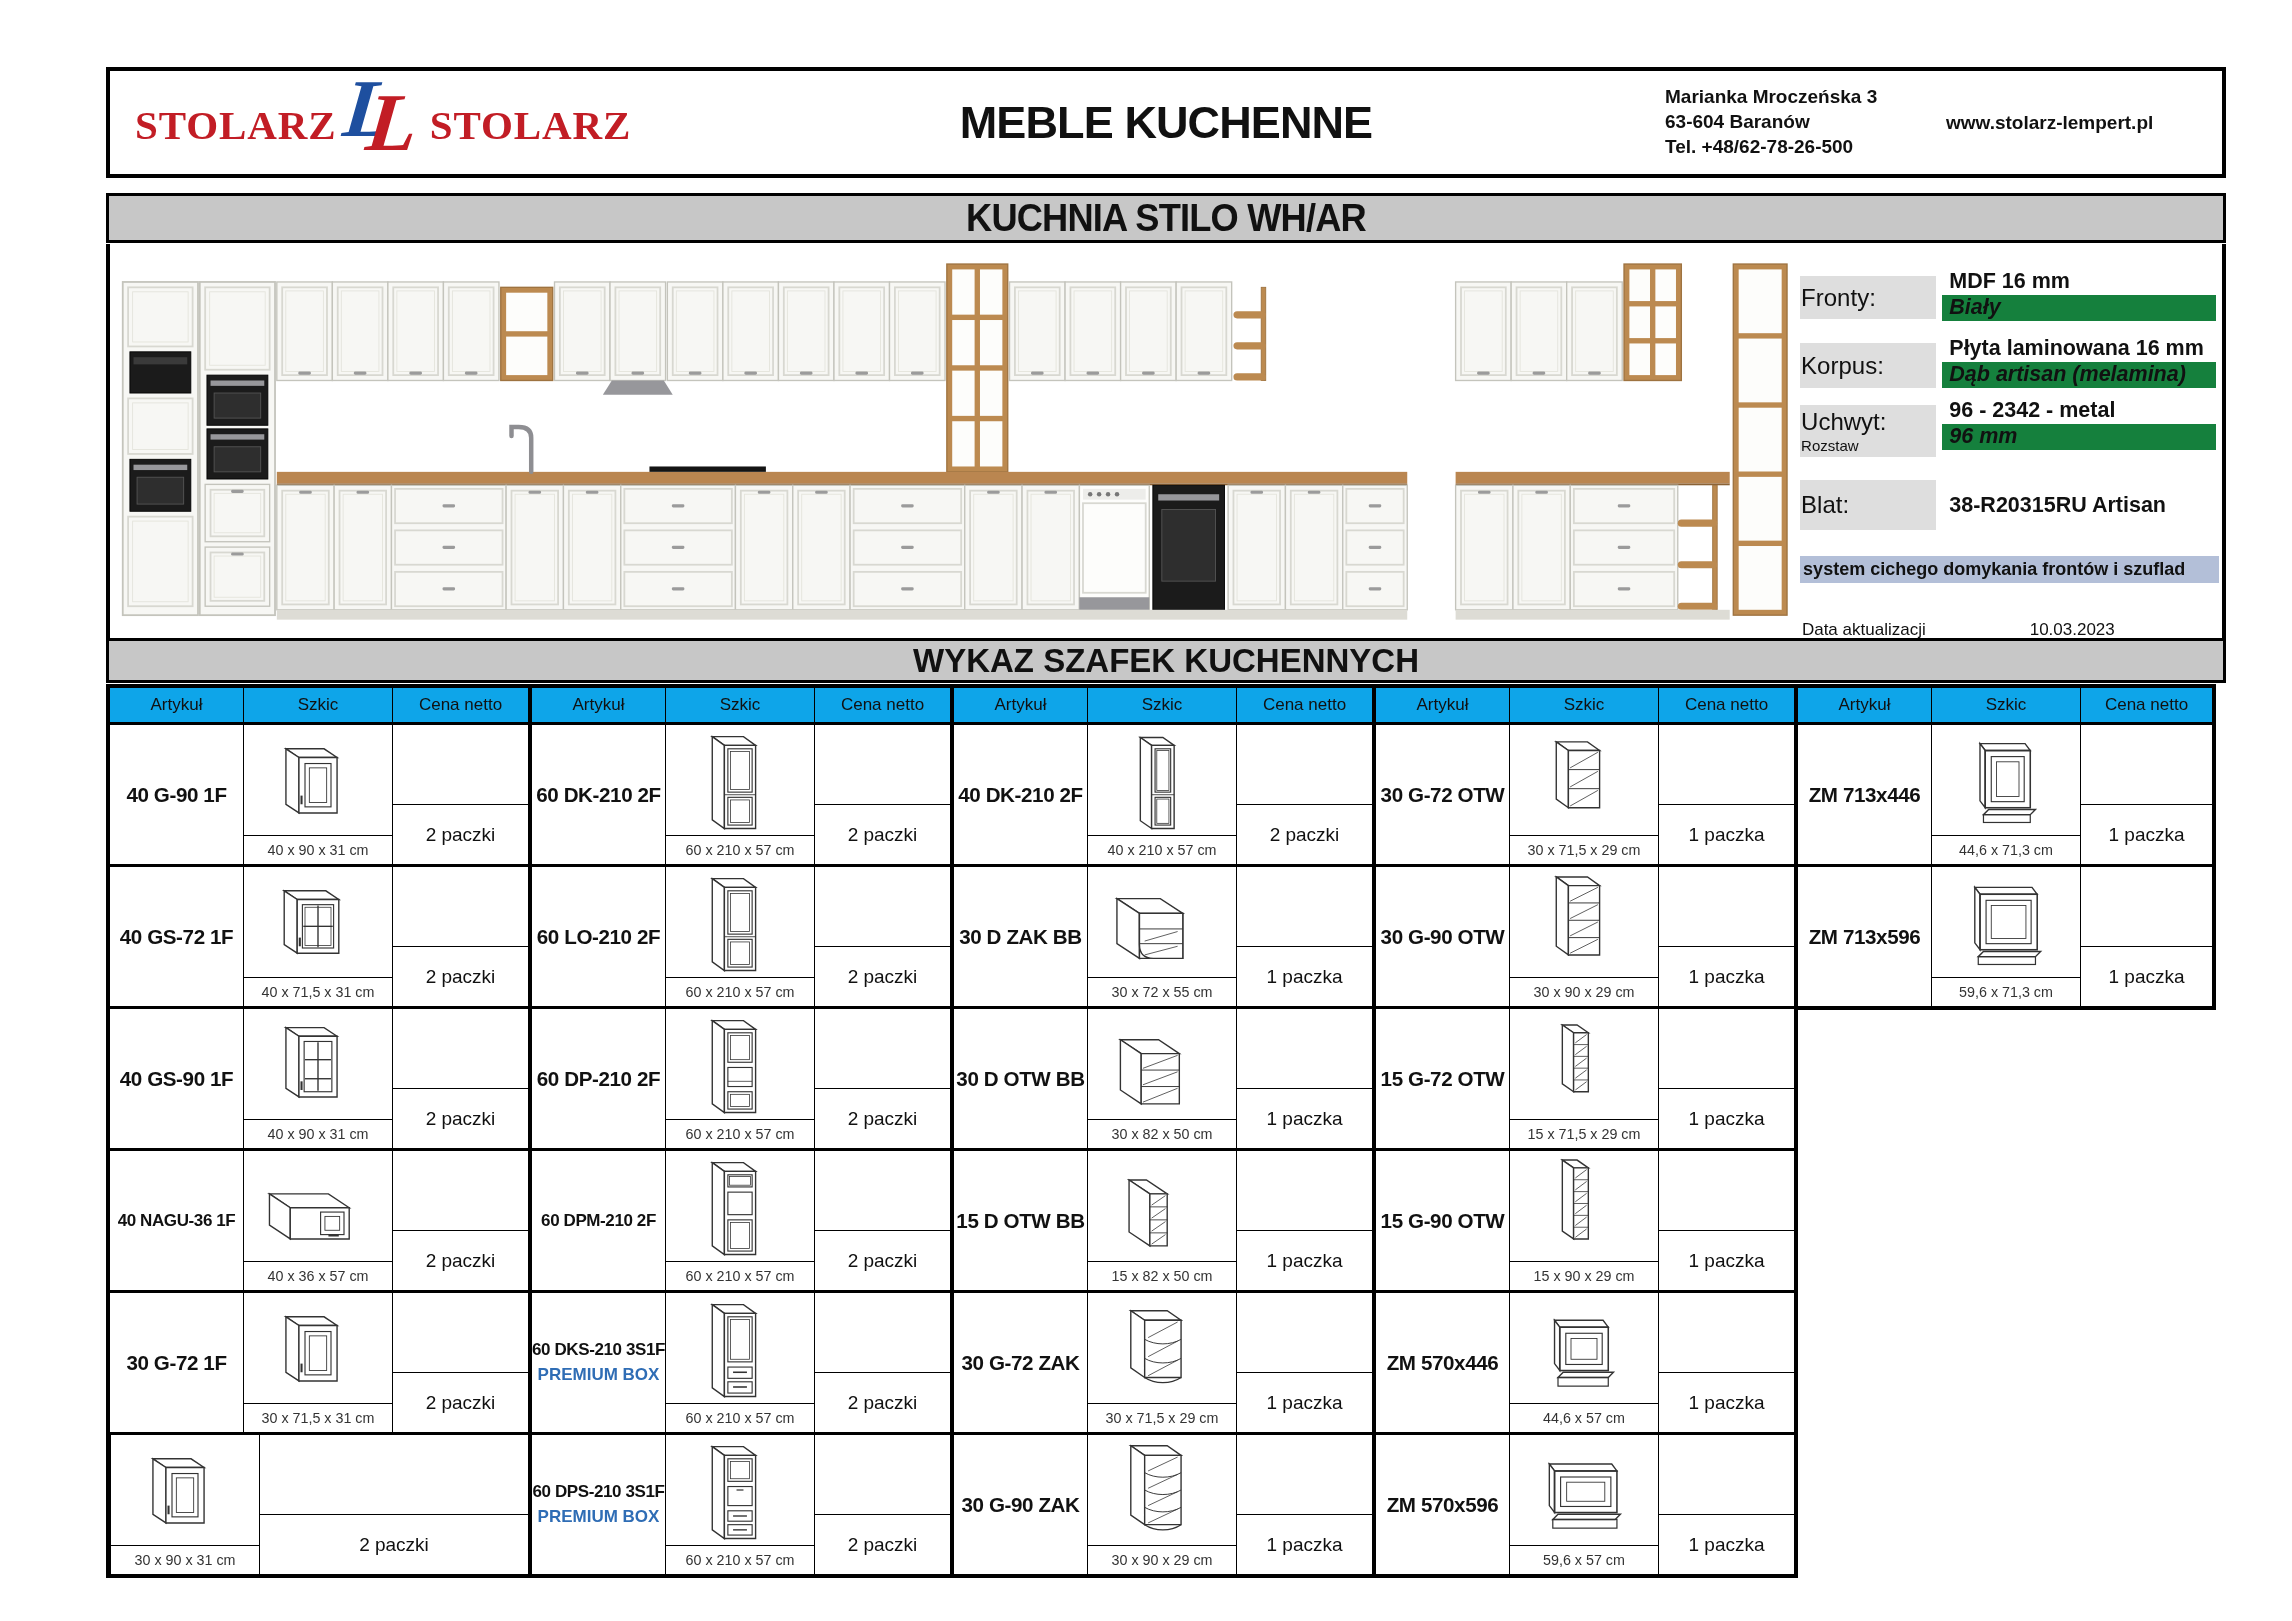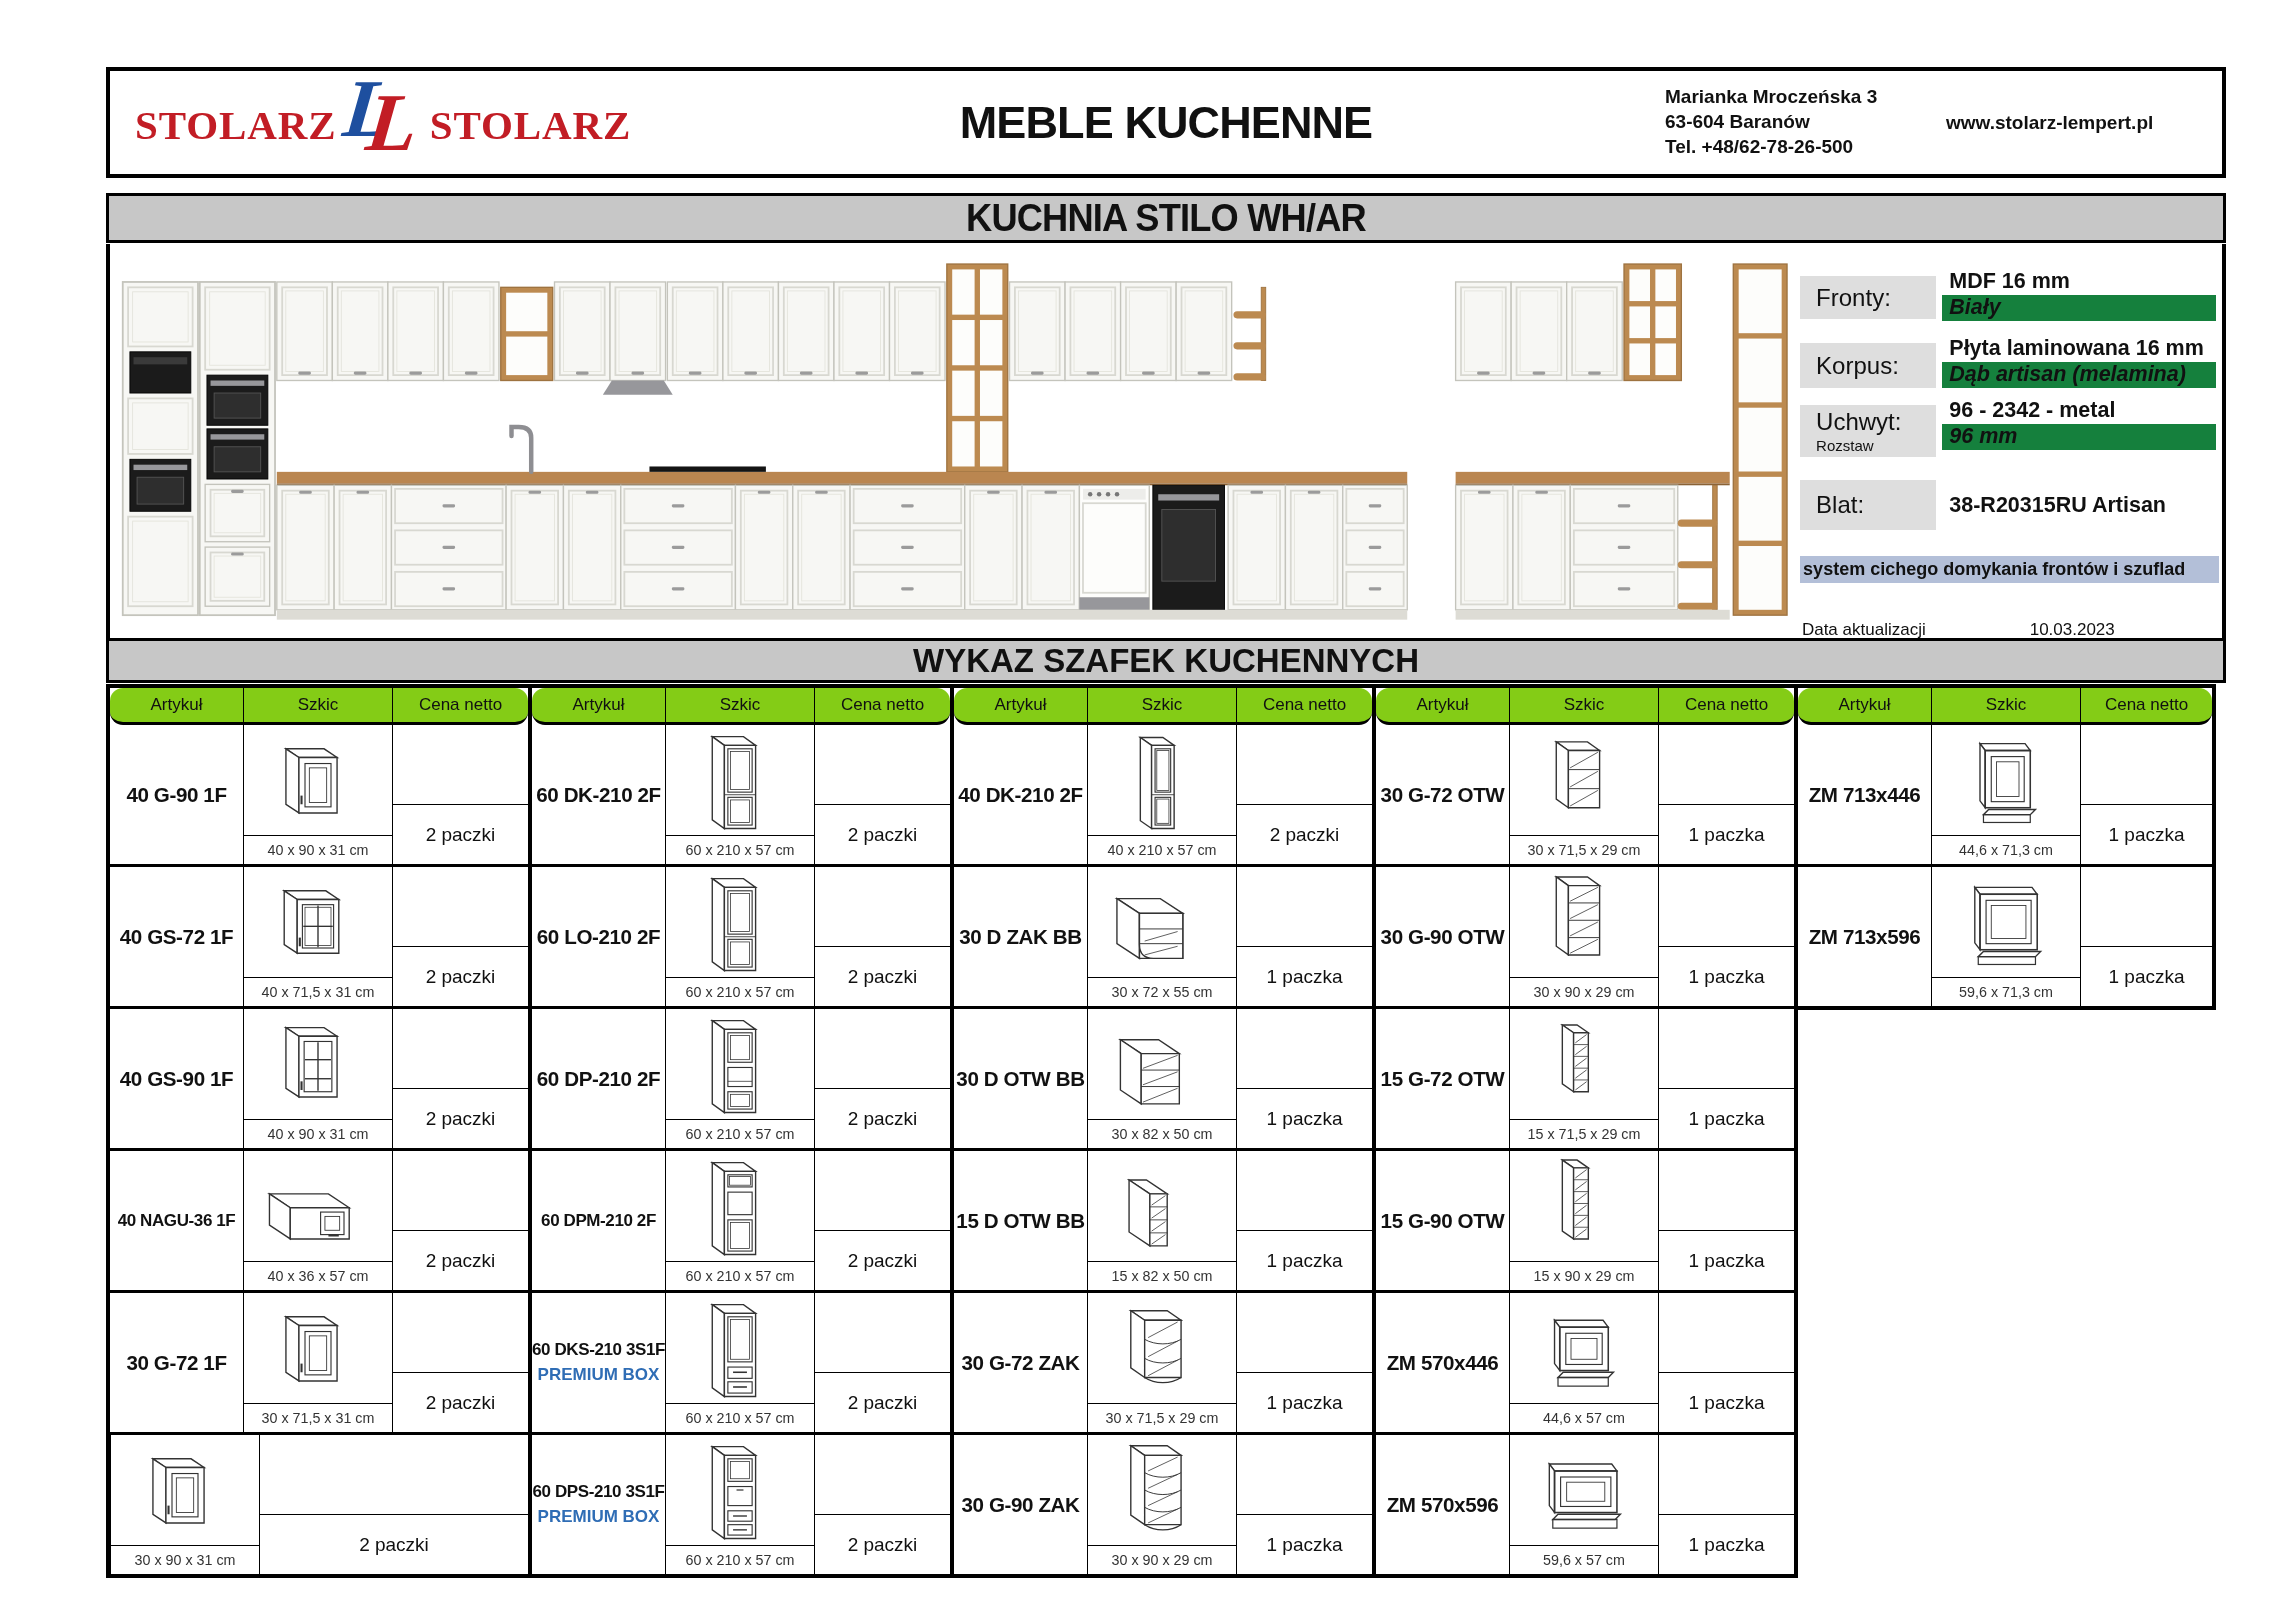--- a/index.html
+++ b/index.html
@@ -20,36 +20,36 @@
   .banner{left:106px;width:2114px;border:3.6px solid #000;background:#c7c7c7;display:flex;align-items:center;justify-content:center;font-weight:bold;}
   #banner1{top:193px;height:44px;font-size:39px;}
   #banner1 span{transform:scaleX(0.93);letter-spacing:-0.9px;white-space:nowrap;}
   #banner2{top:638px;height:39px;font-size:33px;}
   
   #kitchsec{left:106px;top:244px;width:2112px;height:394px;border-left:4.5px solid #000;border-right:4.5px solid #000;background:#fff;}
   #kitchsvg{position:absolute;left:1.8px;top:1.8px;}
   
   #specs{position:absolute;right:0.9px;top:0;width:421px;height:392px;}
   .srow{position:absolute;left:0;width:421px;}
-  .slabel{position:absolute;left:0;top:0;width:136px;background:#dedede;display:flex;flex-direction:column;justify-content:center;padding-left:16px;box-sizing:border-box;}
+  .slabel{position:absolute;left:0;top:0;width:136px;background:#dedede;display:flex;flex-direction:column;justify-content:center;padding-left:1px;box-sizing:border-box;}
   .slabel .main{font-size:24px;}
   .slabel .sub{font-size:15px;margin-top:1.8px;}
   .svals{position:absolute;left:142px;top:-7.2px;width:274px;}
   .svline{height:26px;display:flex;align-items:center;padding-left:7.2px;font-size:21.5px;font-weight:bold;white-space:nowrap;}
   .svline.hl{background:#15803d;font-style:italic;}
   .svsingle{align-items:center;display:flex;height:100%;}
   #specnote{position:absolute;left:0;top:312px;width:416px;height:27px;background:#b3bfd8;display:flex;align-items:center;font-size:18px;font-weight:bold;padding-left:3px;white-space:nowrap;}
   #specdata{position:absolute;left:1.8px;top:376px;width:416px;font-size:17px;display:flex;}
   #specdata .dv{margin-left:104px;}
   
   #tbl{left:106px;top:684px;width:2114px;display:flex;align-items:flex-start;}
   .grp{width:418px;border-left:4.5px solid #000;border-top:4.5px solid #000;border-bottom:4.5px solid #000;background:#fff;}
   .grp.g3{border-right:4.5px solid #000;}
   .grp.g4{border-left:none;border-right:4.5px solid #000;width:414px;}
-  .thead{display:flex;height:34px;border-bottom:3.6px solid #000;background:#84cc16;border-radius:13px;}
+  .thead{display:flex;height:34px;border-bottom:3.6px solid #000;background:#0ea5e9;}
   .thead div{display:flex;align-items:center;justify-content:center;font-size:17px;color:#111;}
   .c-art{width:133px;}
   .c-szk{width:148px;border-left:1.8px solid #000;}
   .c-cen{flex:1;border-left:1.8px solid #000;}
   .trow{display:flex;height:139px;}
   .trow:not(:last-child){border-bottom:3.6px solid #000;}
   .cell-art{width:133px;display:flex;flex-direction:column;align-items:center;justify-content:center;overflow:hidden;}
   .cell-art .a1{font-weight:bold;white-space:nowrap;letter-spacing:-0.4px;}
   .cell-art .a2{font-size:17px;font-weight:bold;color:#2f6db5;margin-top:5.4px;white-space:nowrap;}
   .cell-szk{width:148px;border-left:1.8px solid #000;display:flex;flex-direction:column;}

